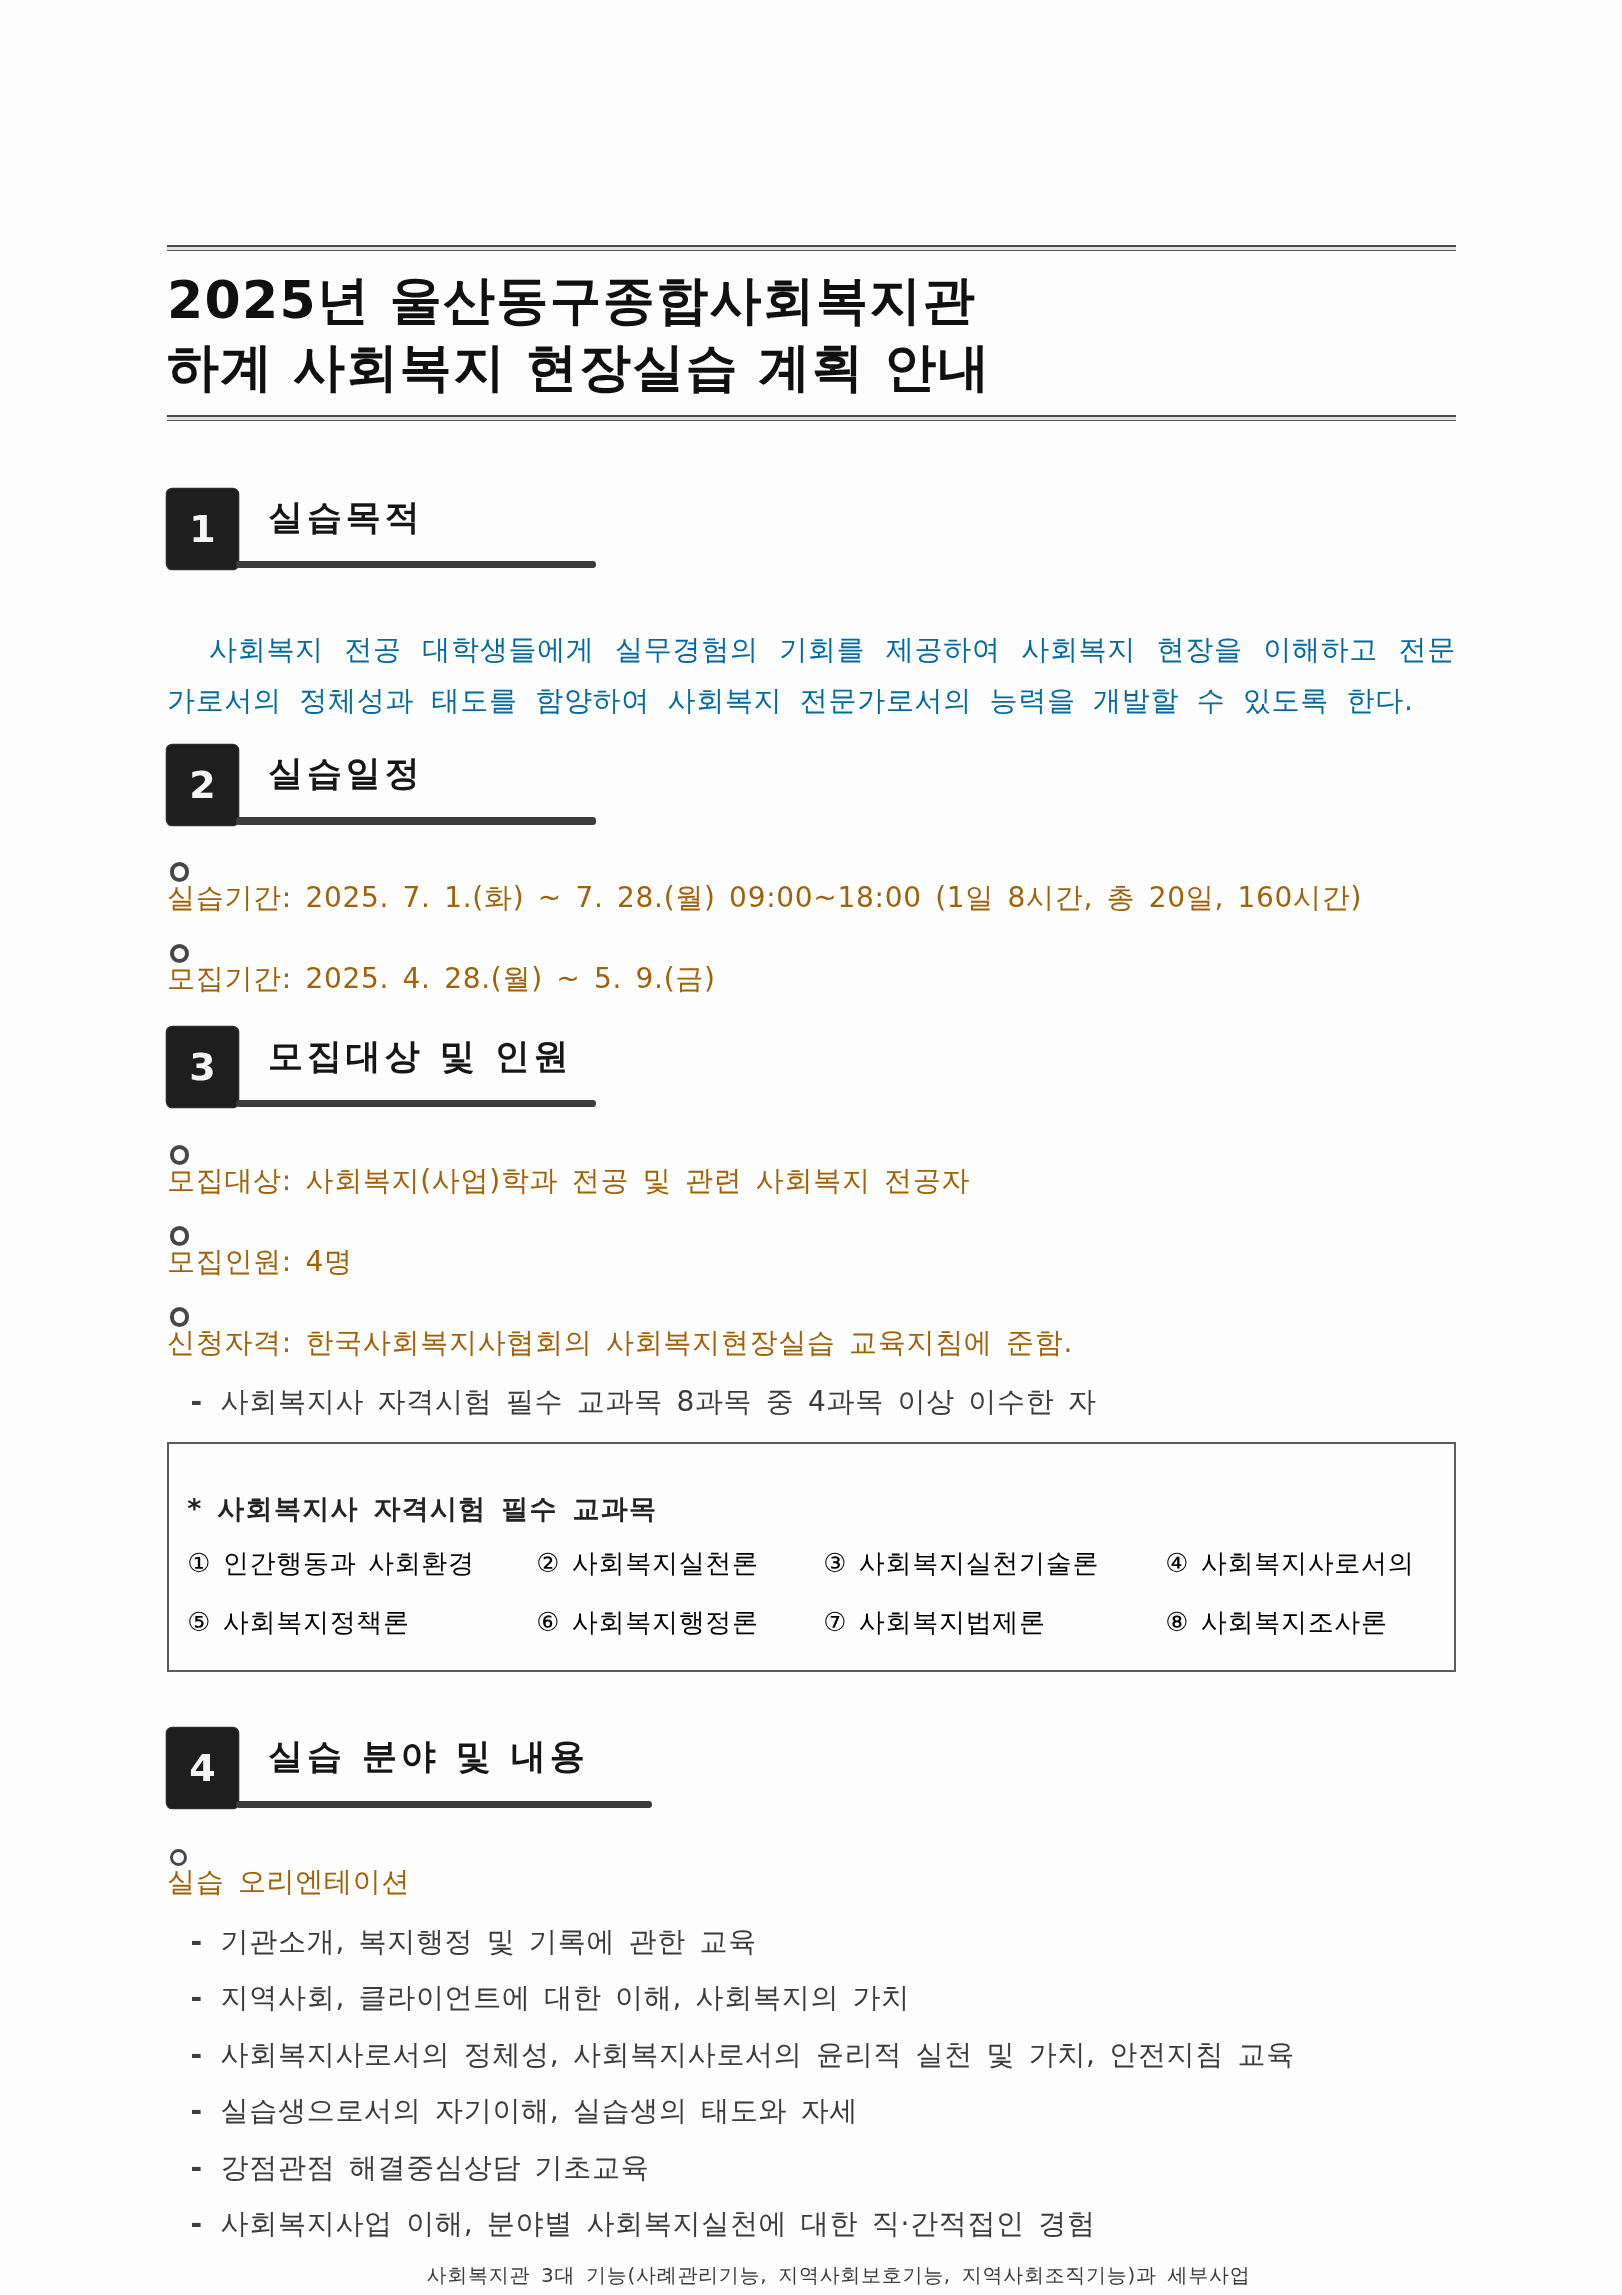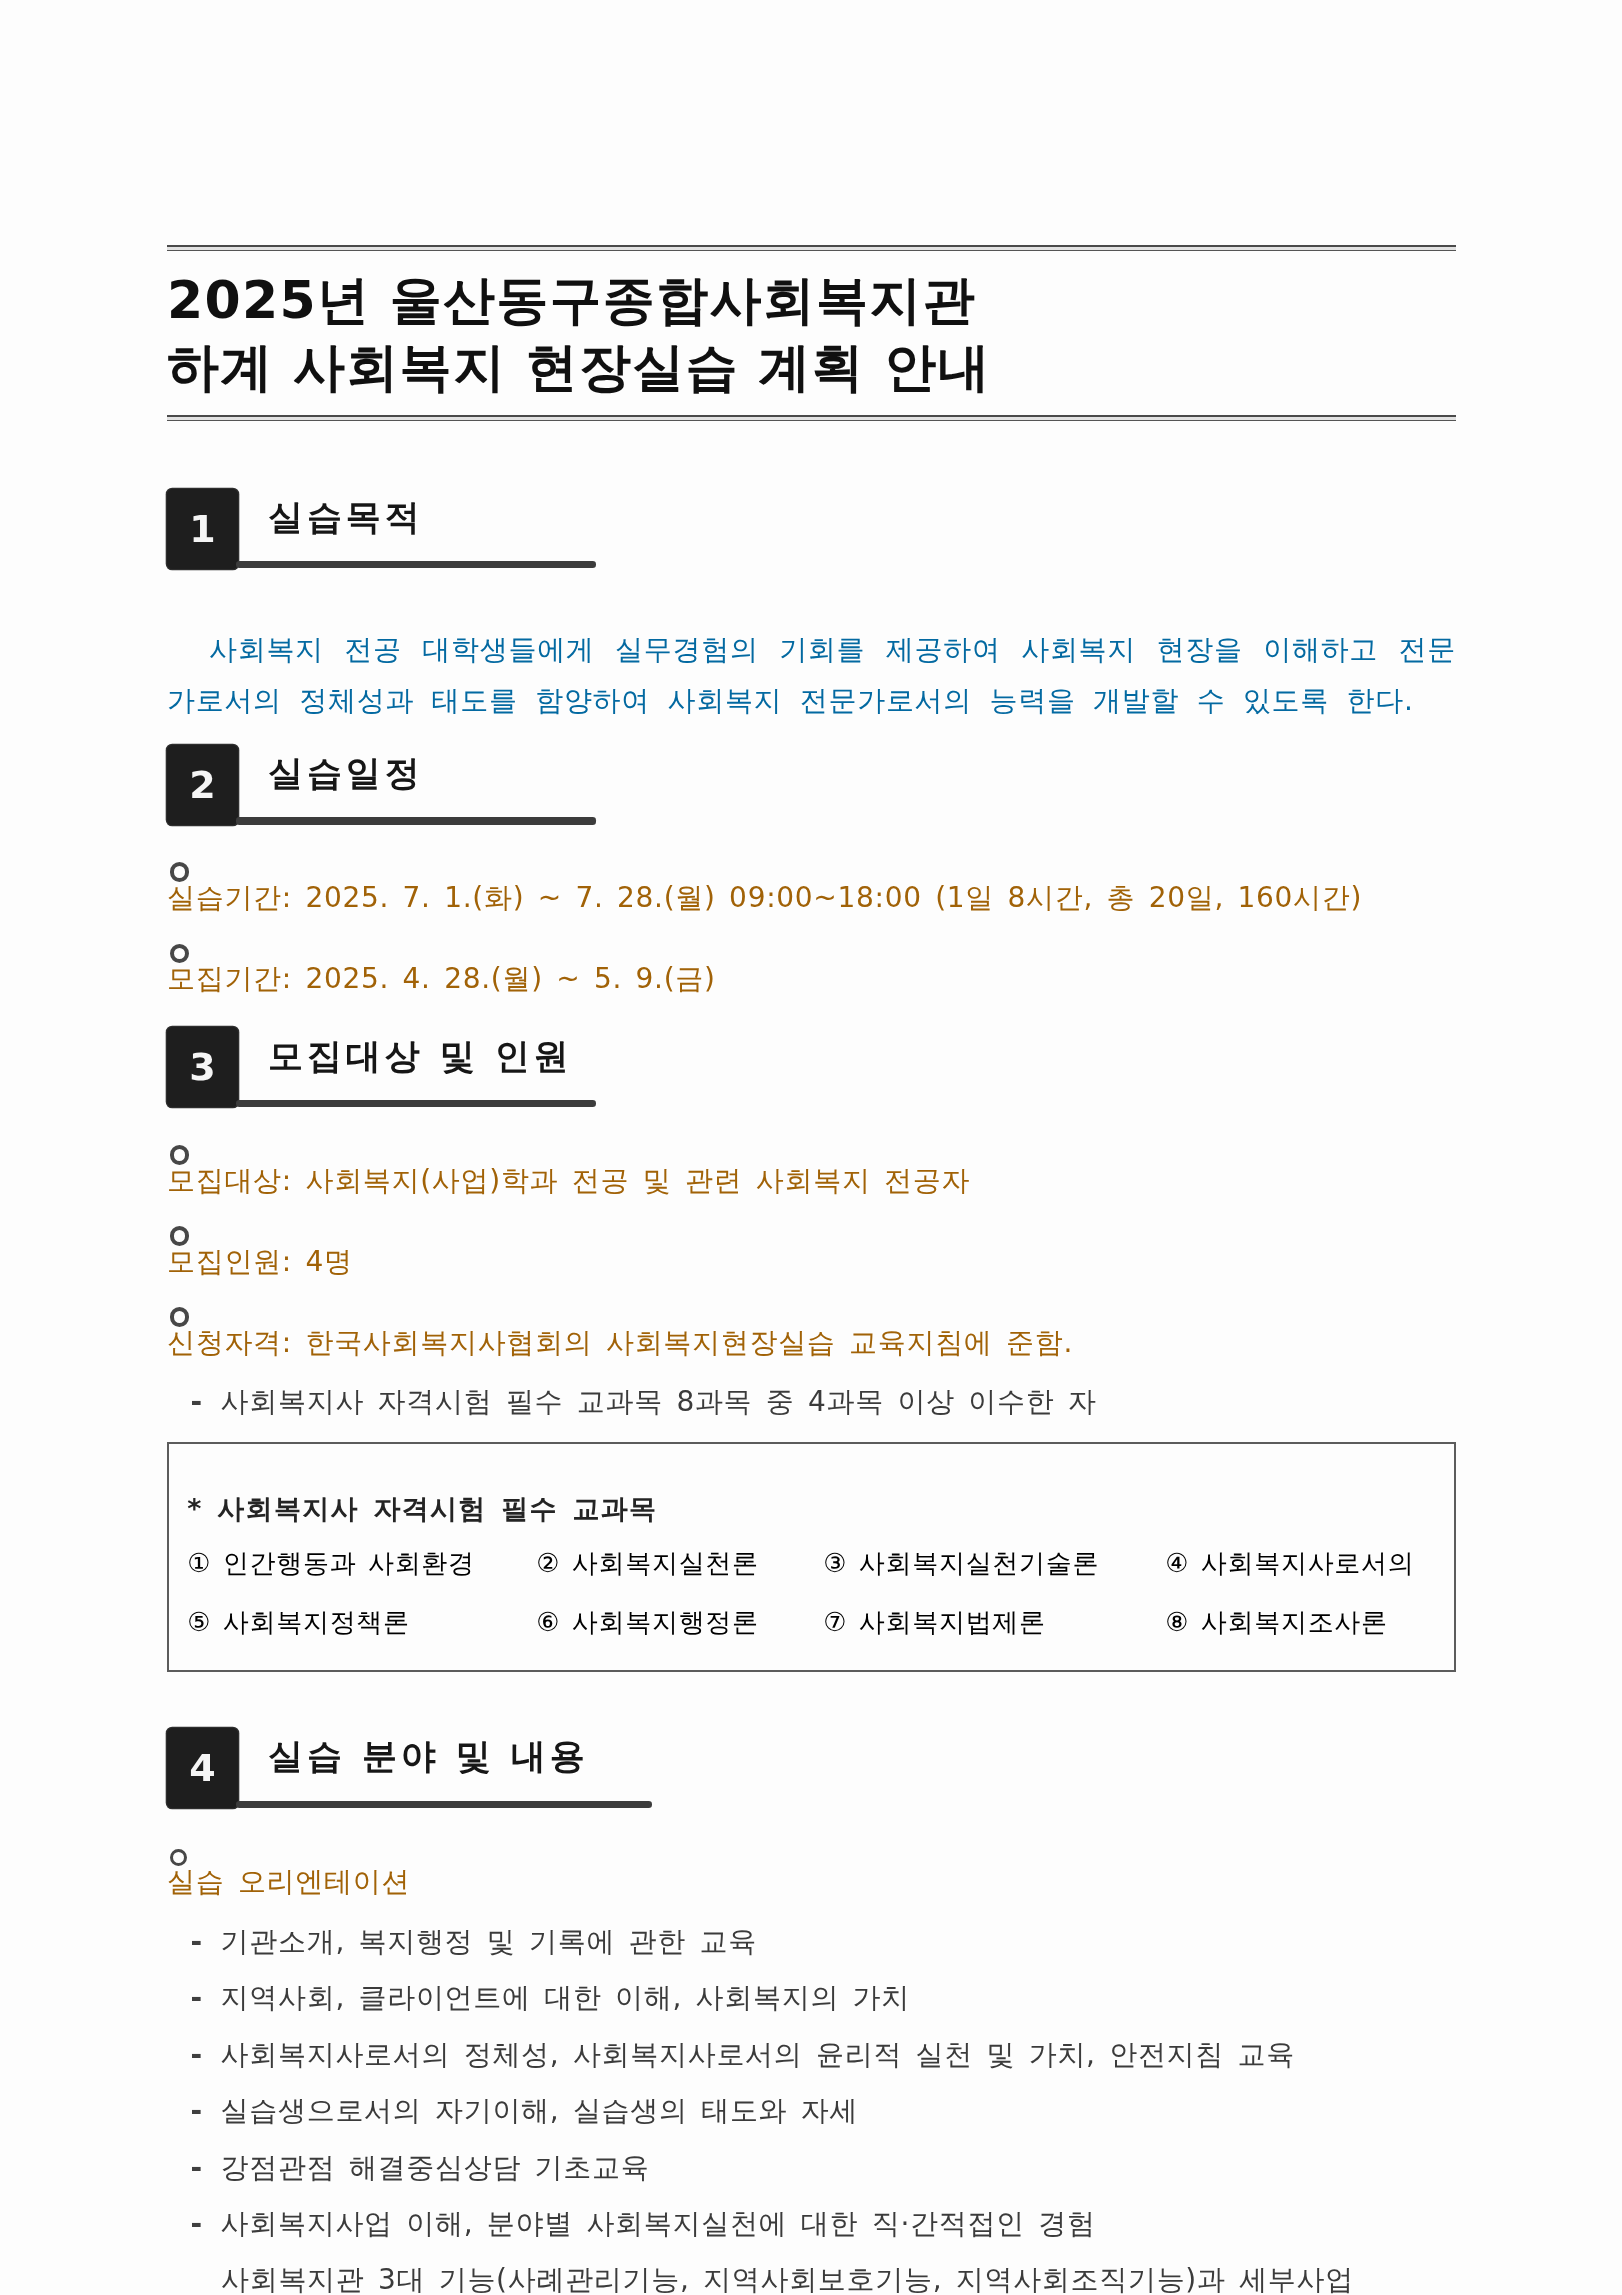--- a/index.html
+++ b/index.html
@@ -128,23 +128,24 @@
     letter-spacing:0.7px; word-spacing:2.6px;
     line-height:1.1;
   }
 
   
   .lead-li { margin-top:37px; margin-bottom:0; }
   .dash-list { margin-top:29px; }
   .cont-line {
     margin-top:0;
     padding-left:54px;
-    font-size:28px; line-height:1.12;
+    font-size:20px; line-height:1.12;
     word-spacing:3.9px; letter-spacing:0.7px;
     color:#3b3b3b;
+    text-align:center;
   }
 
   
   .footer {
     margin-top:21px;
     display:flex; justify-content:center; align-items:center;
     gap:11.8px;
     margin-left:39px;
   }
   .logo { width:103px; height:84px; }

